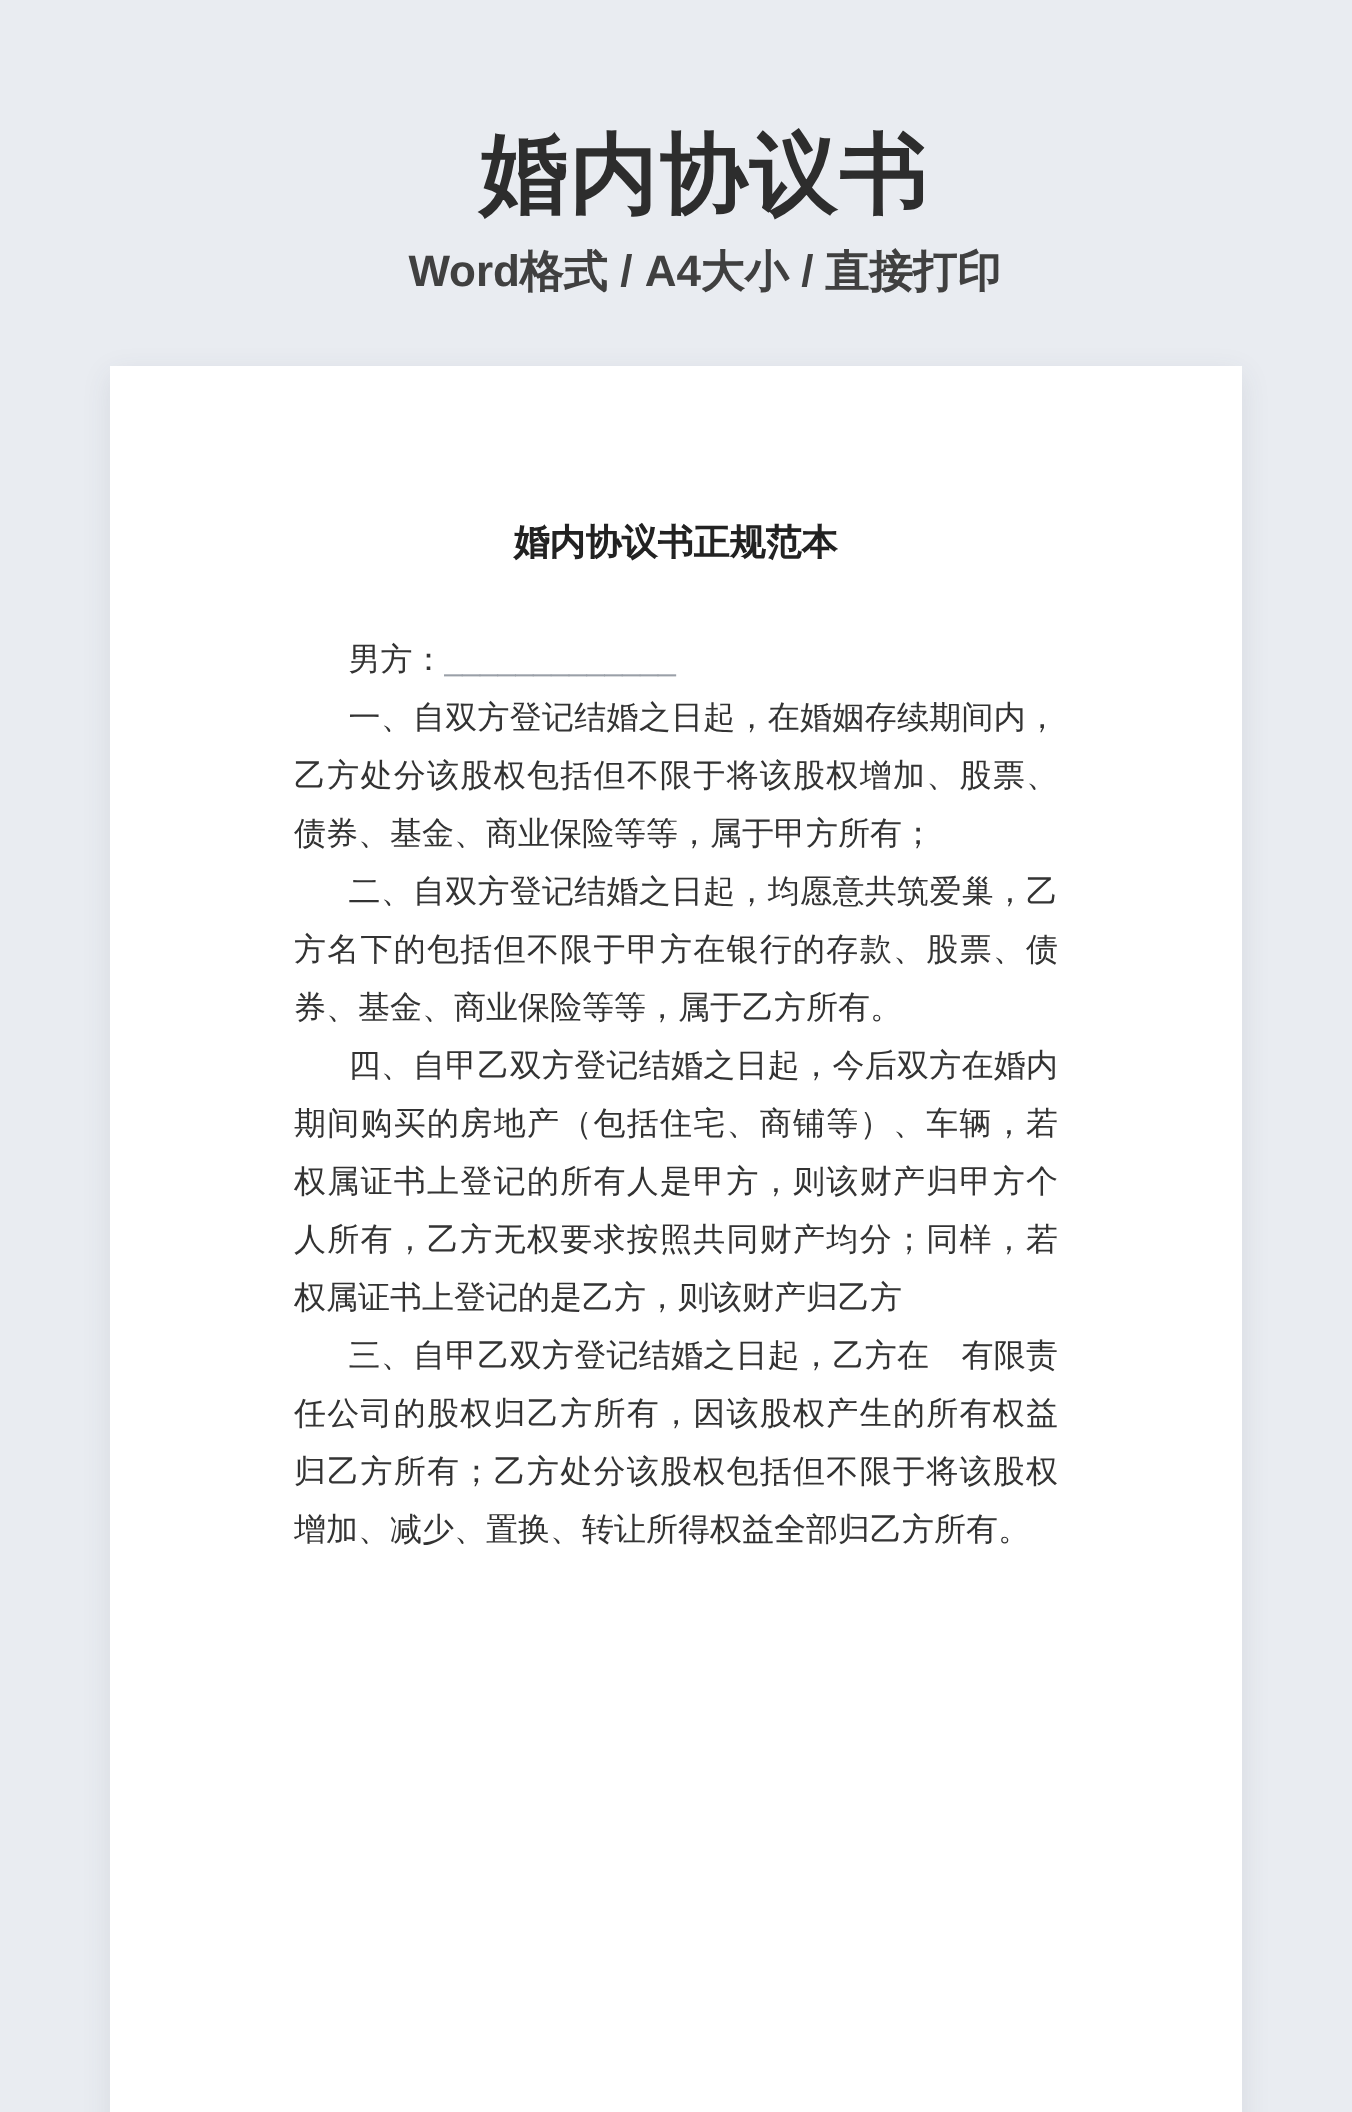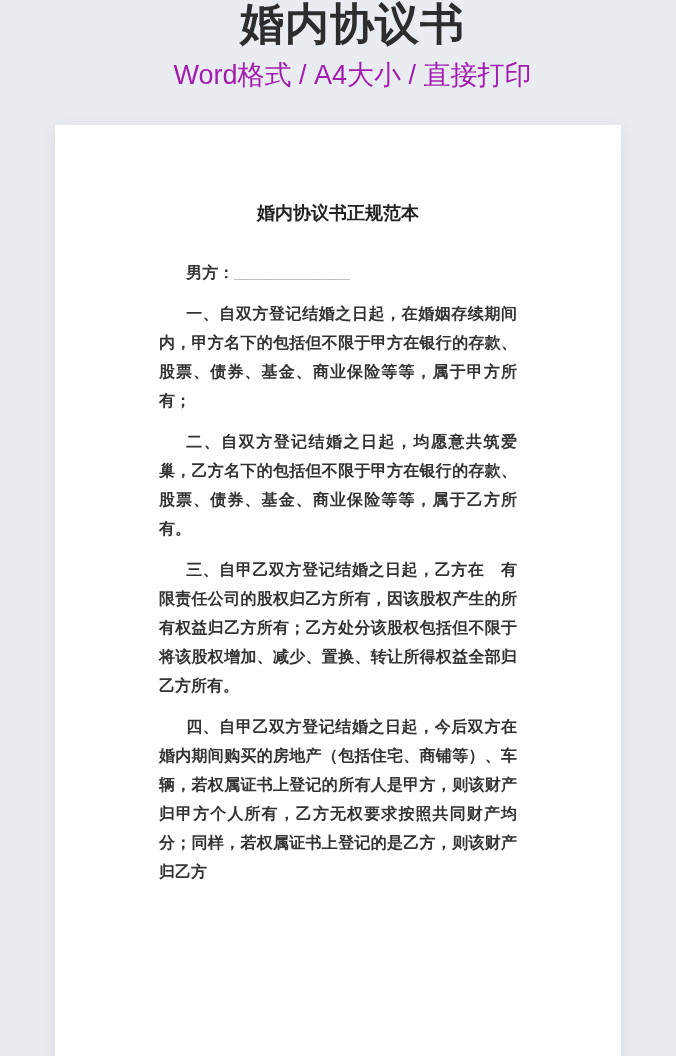--- a/index.html
+++ b/index.html
@@ -8,78 +8,78 @@
     padding: 0;
   }
   body {
     width: 676px;
     height: 1056px;
     background: #e9ecf1;
     overflow: hidden;
     font-family: "Liberation Sans", sans-serif;
   }
   .header {
+    padding-top: 64px;
     text-align: center;
     margin-left: 29px;
   }
   .header h1 {
     margin: 0;
     font-size: 44px;
     line-height: 1.1;
     font-weight: 700;
     color: #2d2d2d;
     letter-spacing: 1px;
   }
   .header .subtitle {
     margin: 11px 0 0 0;
-    font-size: 27px;
+    font-size: 22px;
     line-height: 1.2;
-    color: #a21caf;
-    font-weight: 400;
+    color: #404040;
+    font-weight: 700;
   }
   .doc-page {
     width: 566px;
     height: 992px;
     margin: 33px auto 0 auto;
     background: #ffffff;
     box-shadow: 0 4px 14px rgba(60, 70, 90, 0.10);
     padding: 78px 92px 0 92px;
   }
   .doc-title {
     margin: 0 0 34px 0;
     font-size: 18px;
     line-height: 1.2;
     font-weight: 700;
     text-align: center;
     color: #222222;
   }
   .doc-body p {
-    margin: 12px;
+    margin: 0;
     font-size: 16px;
     line-height: 29px;
     color: #333333;
     text-align: justify;
     text-indent: 1.7em;
-    font-weight: bold;
   }
   .party-line .blank {
     color: #9aa0a8;
     letter-spacing: 0;
   }
 </style>
 </head>
 <body>
 
 <div class="header">
   <h1>婚内协议书</h1>
   <p class="subtitle">Word格式 / A4大小 / 直接打印</p>
 </div>
 
 <div class="doc-page">
   <h2 class="doc-title">婚内协议书正规范本</h2>
   <div class="doc-body">
     <p class="party-line"><span>男方：</span><span class="blank">_____________</span></p>
-    <p>一、自双方登记结婚之日起，在婚姻存续期间内，甲方名下的包括但不限于甲方在银行的存款、股票、债券、基金、商业保险等等，属于甲方所有；</p>
+    <p>一、自双方登记结婚之日起，在婚姻存续期间内，乙方处分该股权包括但不限于将该股权增加、股票、债券、基金、商业保险等等，属于甲方所有；</p>
     <p>二、自双方登记结婚之日起，均愿意共筑爱巢，乙方名下的包括但不限于甲方在银行的存款、股票、债券、基金、商业保险等等，属于乙方所有。</p>
+    <p>四、自甲乙双方登记结婚之日起，今后双方在婚内期间购买的房地产（包括住宅、商铺等）、车辆，若权属证书上登记的所有人是甲方，则该财产归甲方个人所有，乙方无权要求按照共同财产均分；同样，若权属证书上登记的是乙方，则该财产归乙方</p>
     <p>三、自甲乙双方登记结婚之日起，乙方在　有限责任公司的股权归乙方所有，因该股权产生的所有权益归乙方所有；乙方处分该股权包括但不限于将该股权增加、减少、置换、转让所得权益全部归乙方所有。</p>
-    <p>四、自甲乙双方登记结婚之日起，今后双方在婚内期间购买的房地产（包括住宅、商铺等）、车辆，若权属证书上登记的所有人是甲方，则该财产归甲方个人所有，乙方无权要求按照共同财产均分；同样，若权属证书上登记的是乙方，则该财产归乙方</p>
   </div>
 </div>
 
 </body></html>

